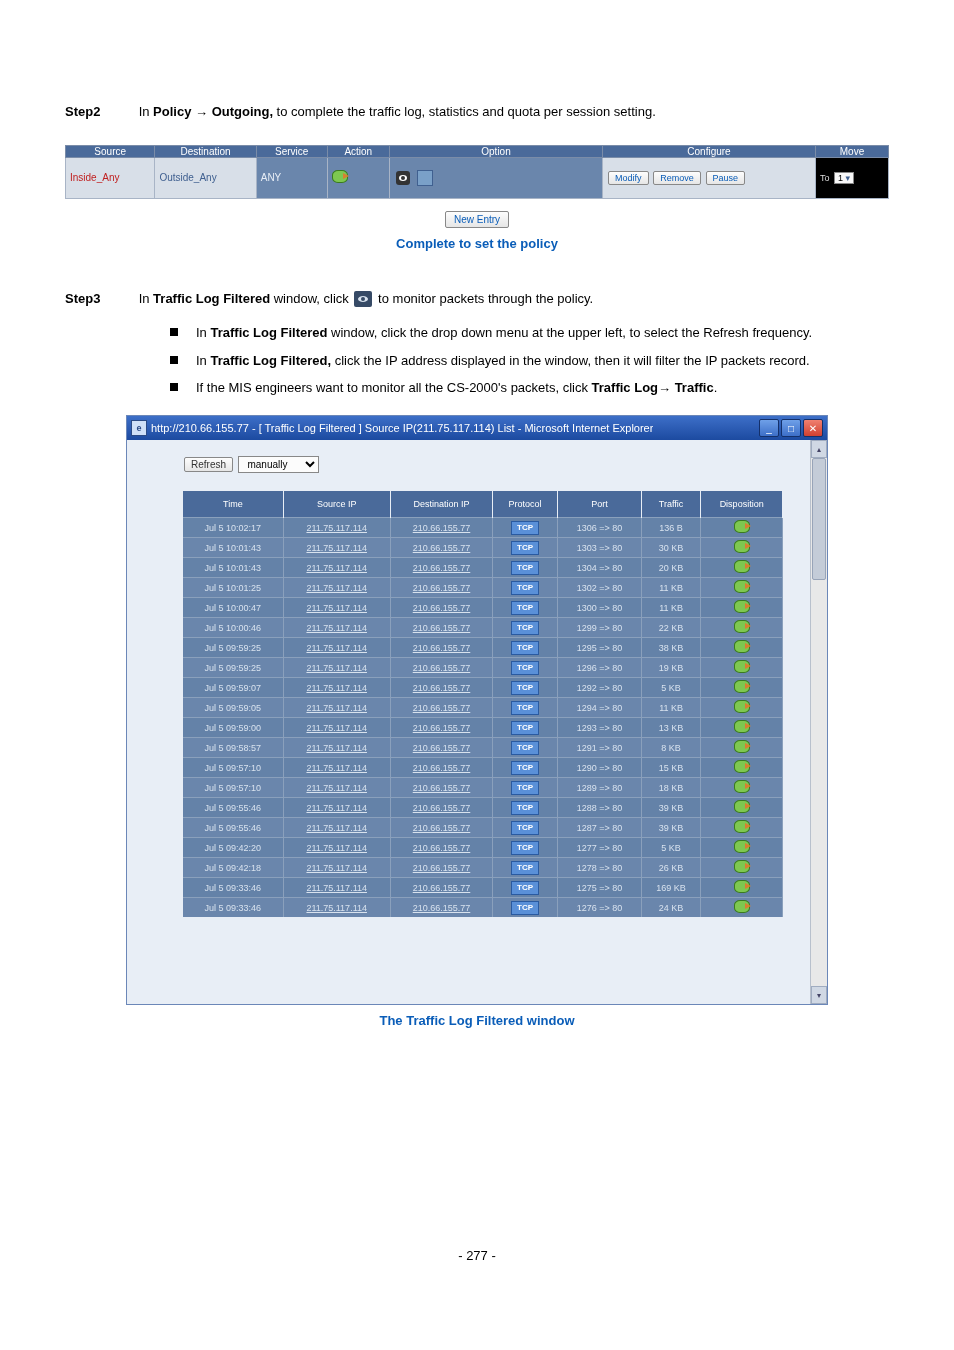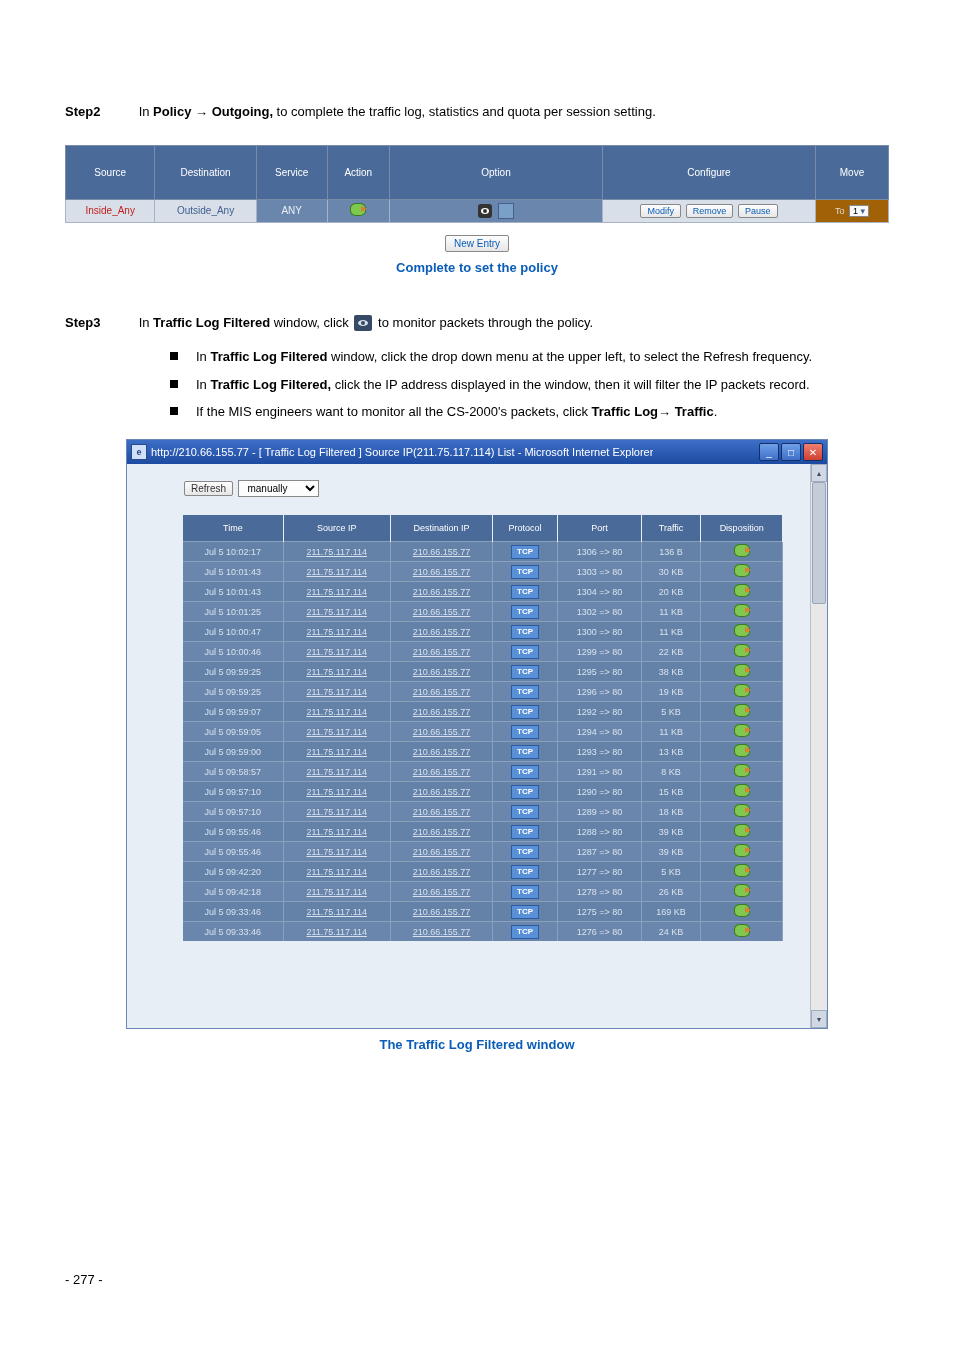--- a/index.html
+++ b/index.html
@@ -46,29 +46,29 @@
   
   .policy-wrap { margin: 20px 0 6px 0; }
   table.policy {
     border-collapse: collapse;
     width: 100%;
     font-size: 10px;
   }
   table.policy th {
     background: #4a6a9a;
     color: #fff;
-    padding: 21px 6px;
+    padding: 0 6px;
     border: 1px solid #7a8ca8;
     font-weight: normal;
   }
   table.policy td {
     background: #d8dfe8;
-    padding: 3px 4px;
+    padding: 12px 4px;
     border: 1px solid #a8b4c6;
-    text-align: center;
+    text-align: left;
   }
   .inside-any { color: #c02020; }
   .btn {
     display: inline-block;
     background: linear-gradient(#fdfdfd,#e6e6e6);
     border: 1px solid #888;
     border-radius: 2px;
     padding: 1px 6px;
     font-size: 9px;
     color: #0a5db8;
@@ -165,21 +165,21 @@
   }
   .disp-ic::after{content:"";position:absolute;right:-2px;top:2px;width:0;height:0; border-top:3px solid transparent;border-bottom:3px solid transparent;border-left:6px solid #d88030;}
   .log-last-row td { border-bottom:none; }
   .ie-scroll {
     position:absolute; right:0; top:0; bottom:0; width:16px; background:#e8e8e8; border-left:1px solid #b8c0cc;
   }
   .ie-scroll .up,.ie-scroll .down{height:16px;background:#d0d8e4;border:1px solid #a0acc0;display:flex;align-items:center;justify-content:center;font-size:8px;color:#446;}
   .ie-scroll .down{position:absolute;bottom:0;left:0;right:0;}
   .ie-scroll .thumb{position:absolute;left:1px;right:1px;top:18px;height:120px;background:#c4ccd8;border:1px solid #98a4b8;border-radius:2px;}
 
-  .footer { font-size:13px; margin-top:220px;}
+  .footer { text-align:center; font-size:13px; margin-top:220px;}
 </style>
 </head>
 <body>
 
 <div class="page">
 
   <div class="step-row">
     <span class="step-label">Step2</span>
     <span class="step-body">
       <span>In </span><b>Policy</b><b class="arrow"> → </b><b>Outgoing,</b><span> to complete the traffic log, statistics and quota per session setting.</span>
@@ -207,21 +207,21 @@
         </td>
         <td style="background:#6a86ac">
           <span class="option-icon eye-ic"></span>
           <span class="option-icon bar-ic"></span>
         </td>
         <td>
           <span class="btn">Modify</span>
           <span class="btn">Remove</span>
           <span class="btn">Pause</span>
         </td>
-        <td style="background:#a16207" class="move-cell">
+        <td style="background:#000000" class="move-cell">
           <span>To</span>
           <span class="sel"><span>1</span> <span style="color:#406090">▾</span></span>
         </td>
       </tr>
     </tbody>
       </table>
     <div class="newentry"><span class="btn">New Entry</span></div>
   </div>
   <div class="caption">Complete to set the policy</div>
 

